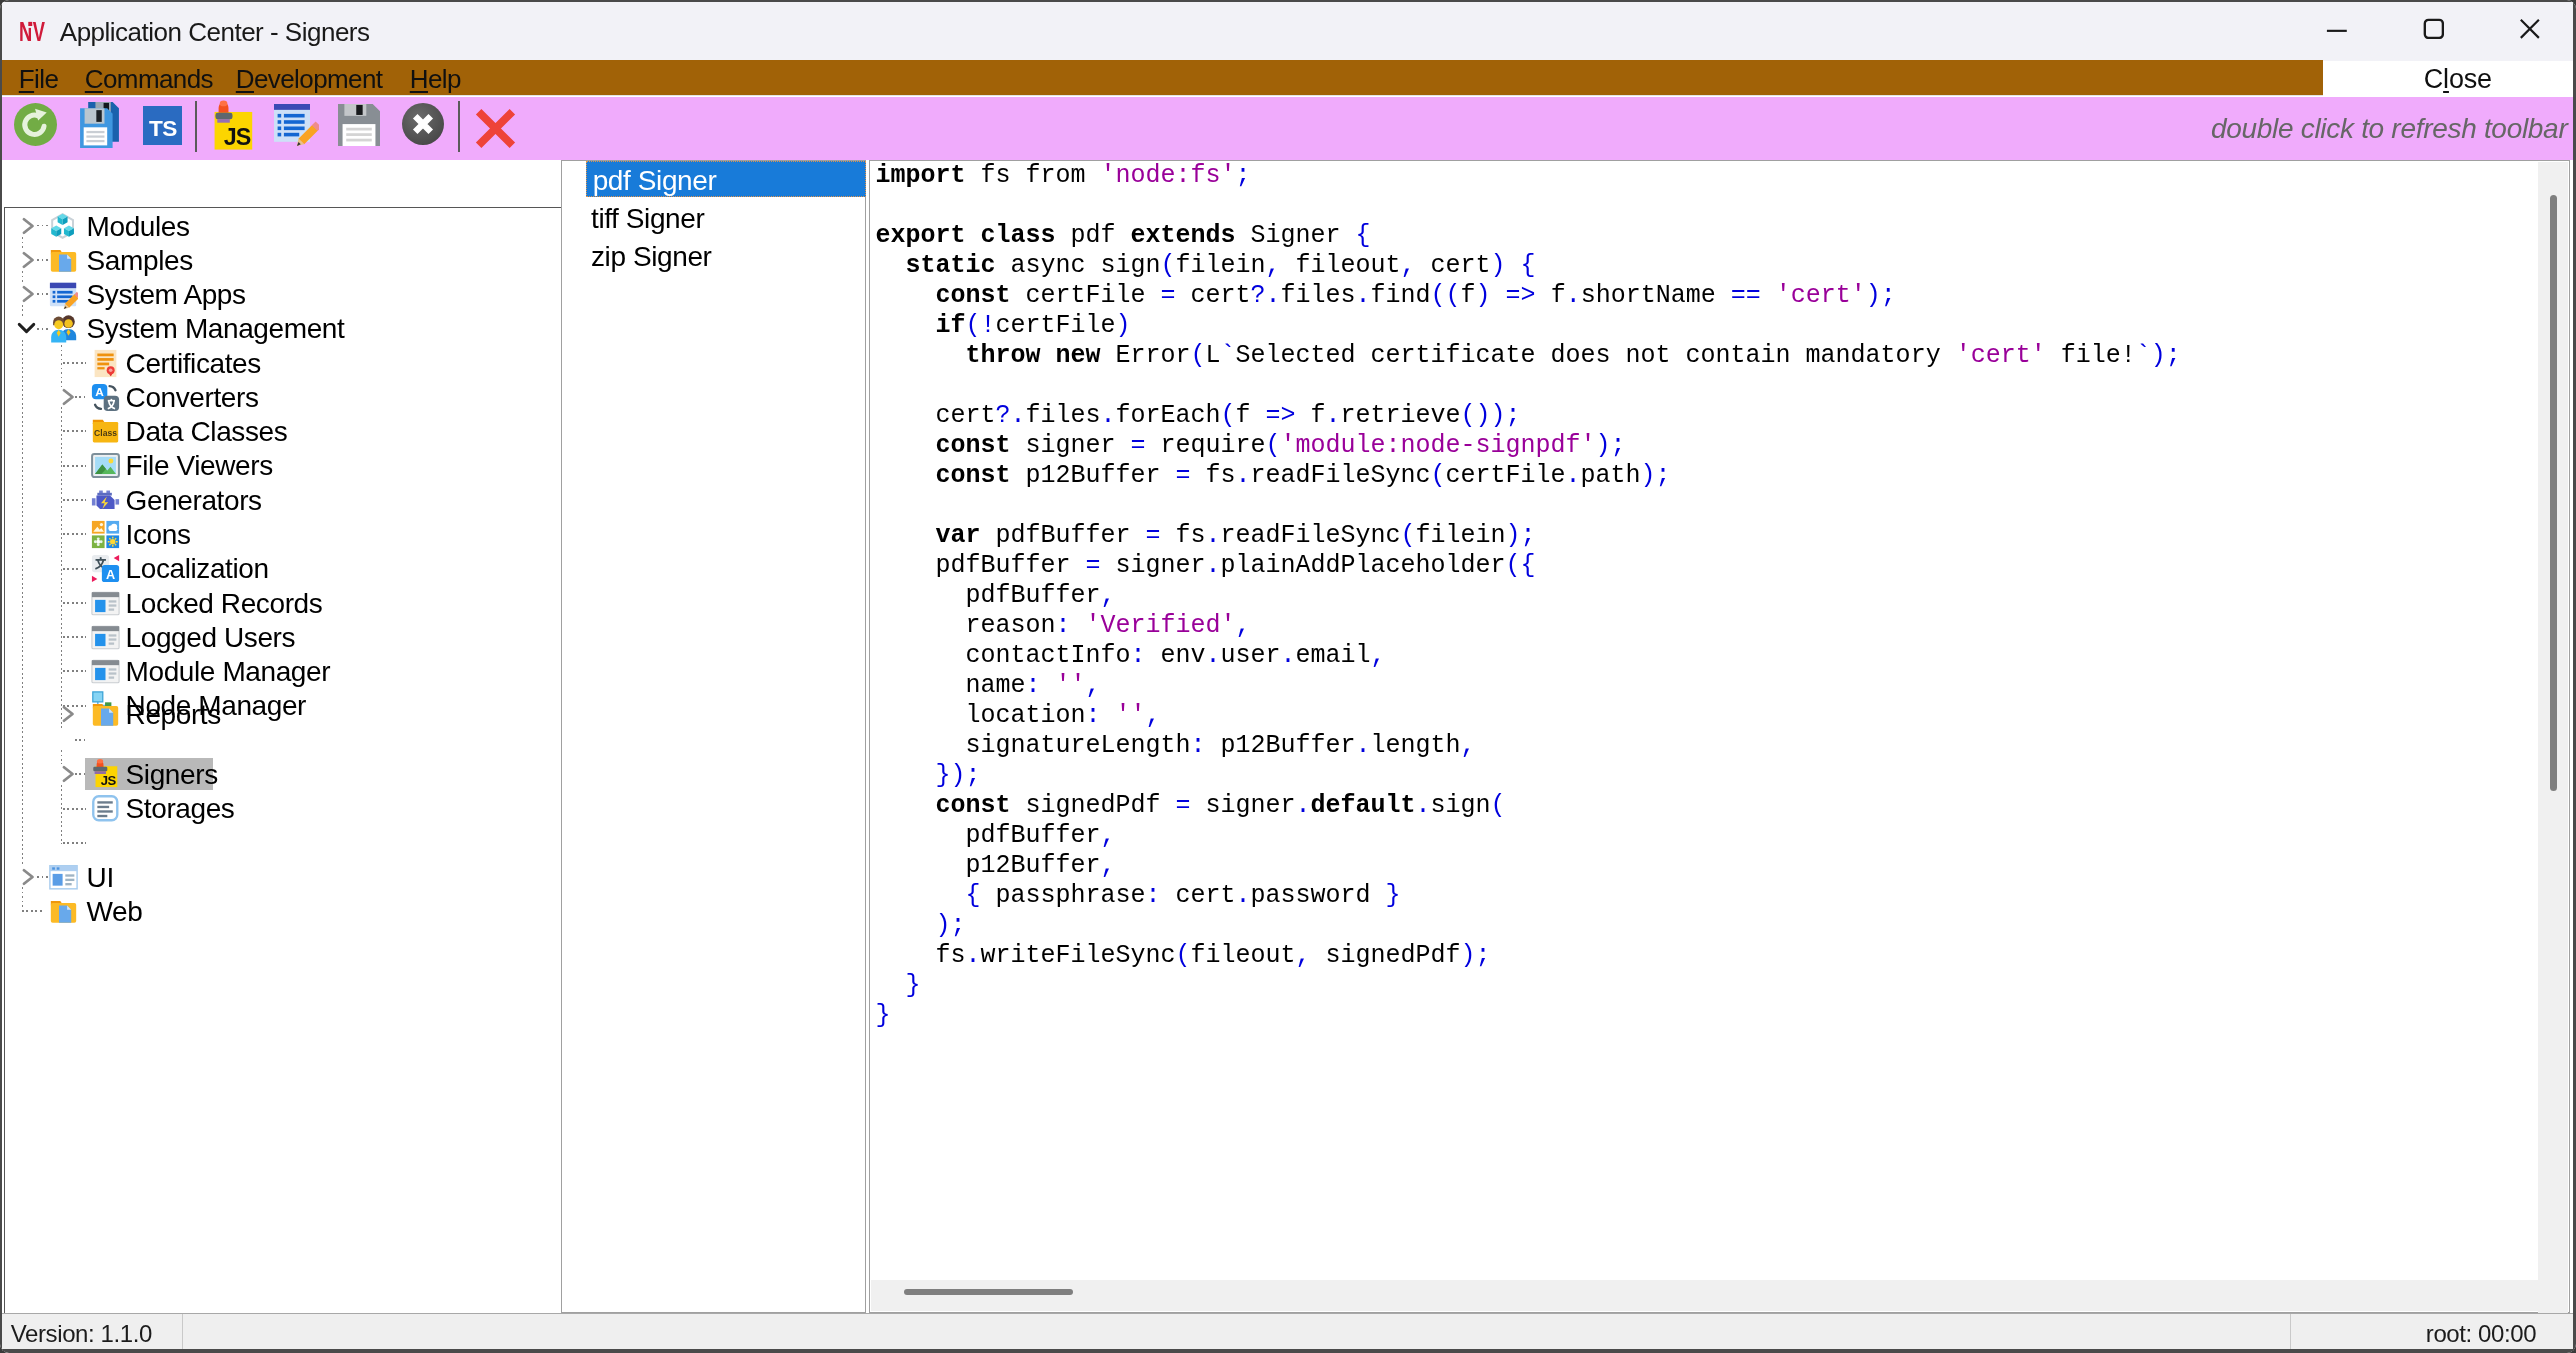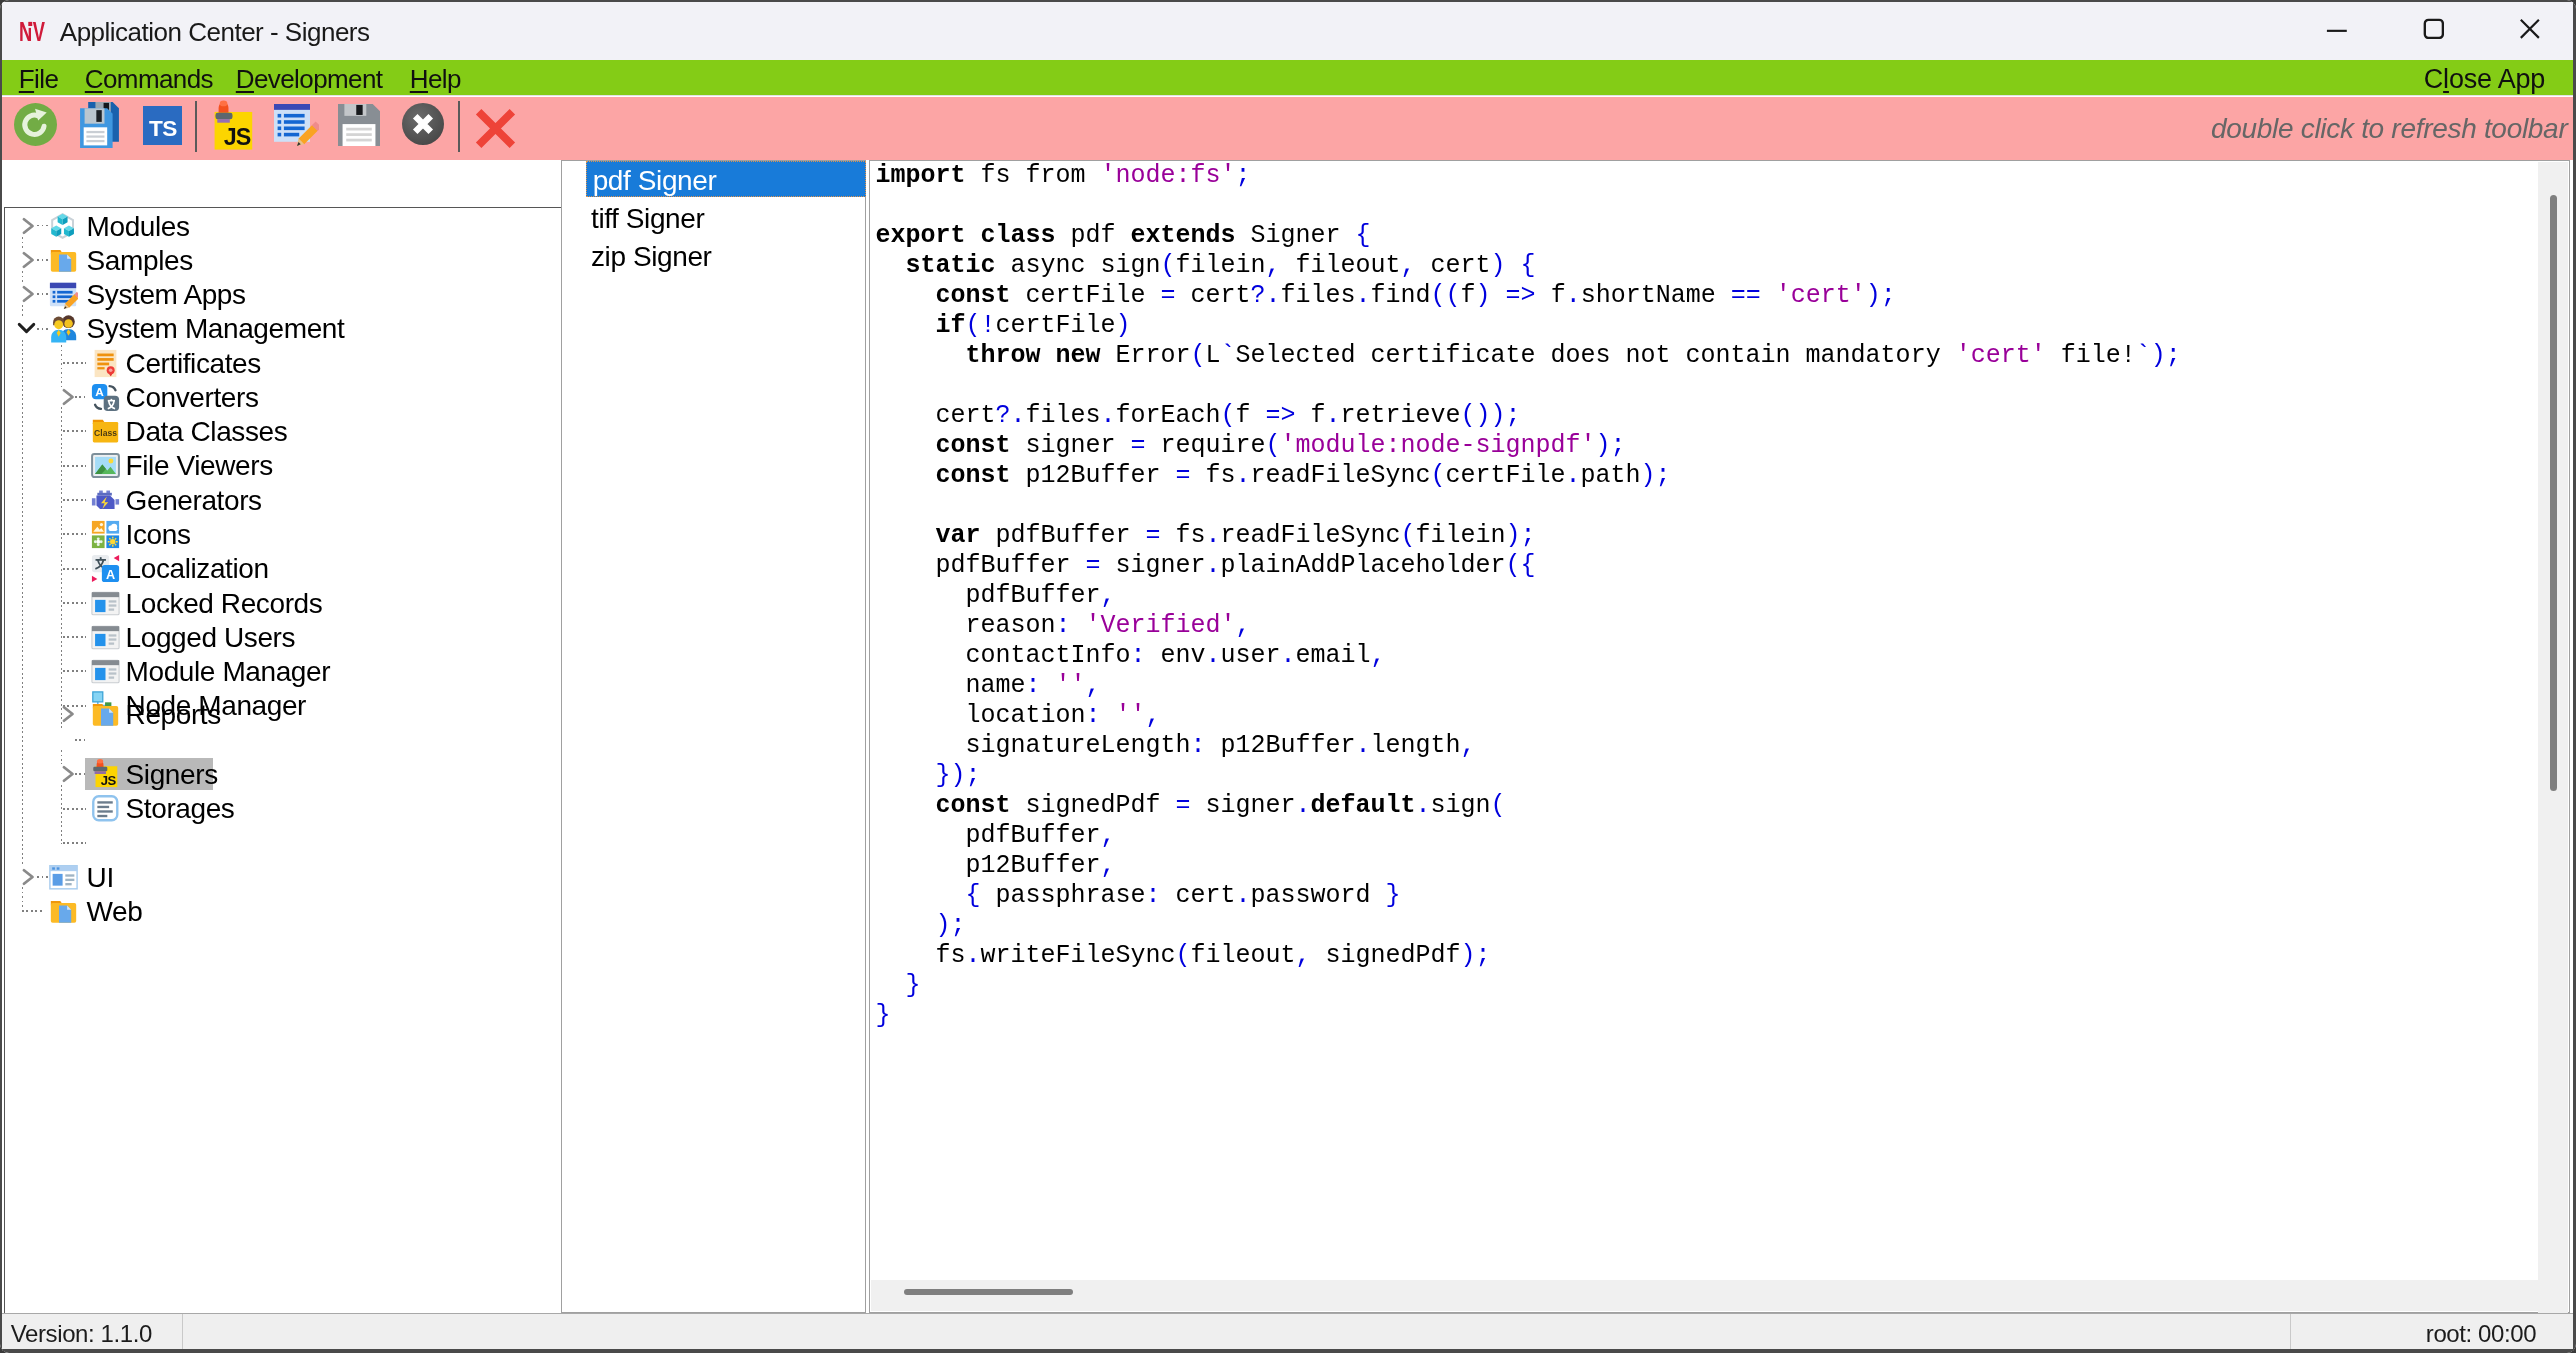--- a/index.html
+++ b/index.html
@@ -10,26 +10,26 @@
   #f-top { left:0; top:0; width:2576px; height:1.8px; }
   #f-left { left:0; top:0; width:1.8px; height:1353px; }
   #f-right { left:2573px; top:0; width:2.7px; height:1353px; }
   #f-bot { left:0; top:1349px; width:2576px; height:4.5px; }
 
   
   .titlebar { position:absolute; left:1.8px; top:1.8px; width:2571px; height:59px; background:#f2f2f7; }
   .title { position:absolute; left:58px; top:0; height:59px; line-height:60px; font-size:26px; letter-spacing:-0.5px; color:#191919; }
 
   
-  .menubar { position:absolute; left:1.8px; top:60px; width:2571px; height:36px; background:#84cc16; border-bottom:0.9px solid #e3e3e3; }
+  .menubar { position:absolute; left:1.8px; top:60px; width:2321px; height:36px; background:#a16207; border-bottom:0.9px solid #e3e3e3; }
   .mi { position:absolute; top:0; height:36px; line-height:38px; font-size:26px; letter-spacing:-0.6px; color:#101010; }
   .mi u { text-decoration:underline; text-underline-offset:2.7px; }
 
   
-  .toolbar { position:absolute; left:1.8px; top:97px; width:2571px; height:63px; background:#fca5a5; }
+  .toolbar { position:absolute; left:1.8px; top:97px; width:2571px; height:63px; background:#f0abfc; }
   .tbi { position:absolute; top:6.3px; }
   .tbsep { position:absolute; top:3.6px; width:1.8px; height:51px; background:#5a5a5a; }
   .tbhint { position:absolute; right:5.4px; top:0; height:63px; line-height:63px; font-style:italic; font-size:28px; color:#666; letter-spacing:-0.3px;}
 
   
   .tree { position:absolute; left:3.6px; top:160px; width:600px; height:1153px; background:#fff; border:1.8px solid #565656;margin-top:47px; }
   .list { position:absolute; left:561px; top:160px; width:305px; height:1153px; background:#fff; border:0.9px solid #a0a0a0; }
   .codep { position:absolute; left:869px; top:160px; width:1701px; height:1153px; background:#fff; border:0.9px solid #a0a0a0; }
 
   

